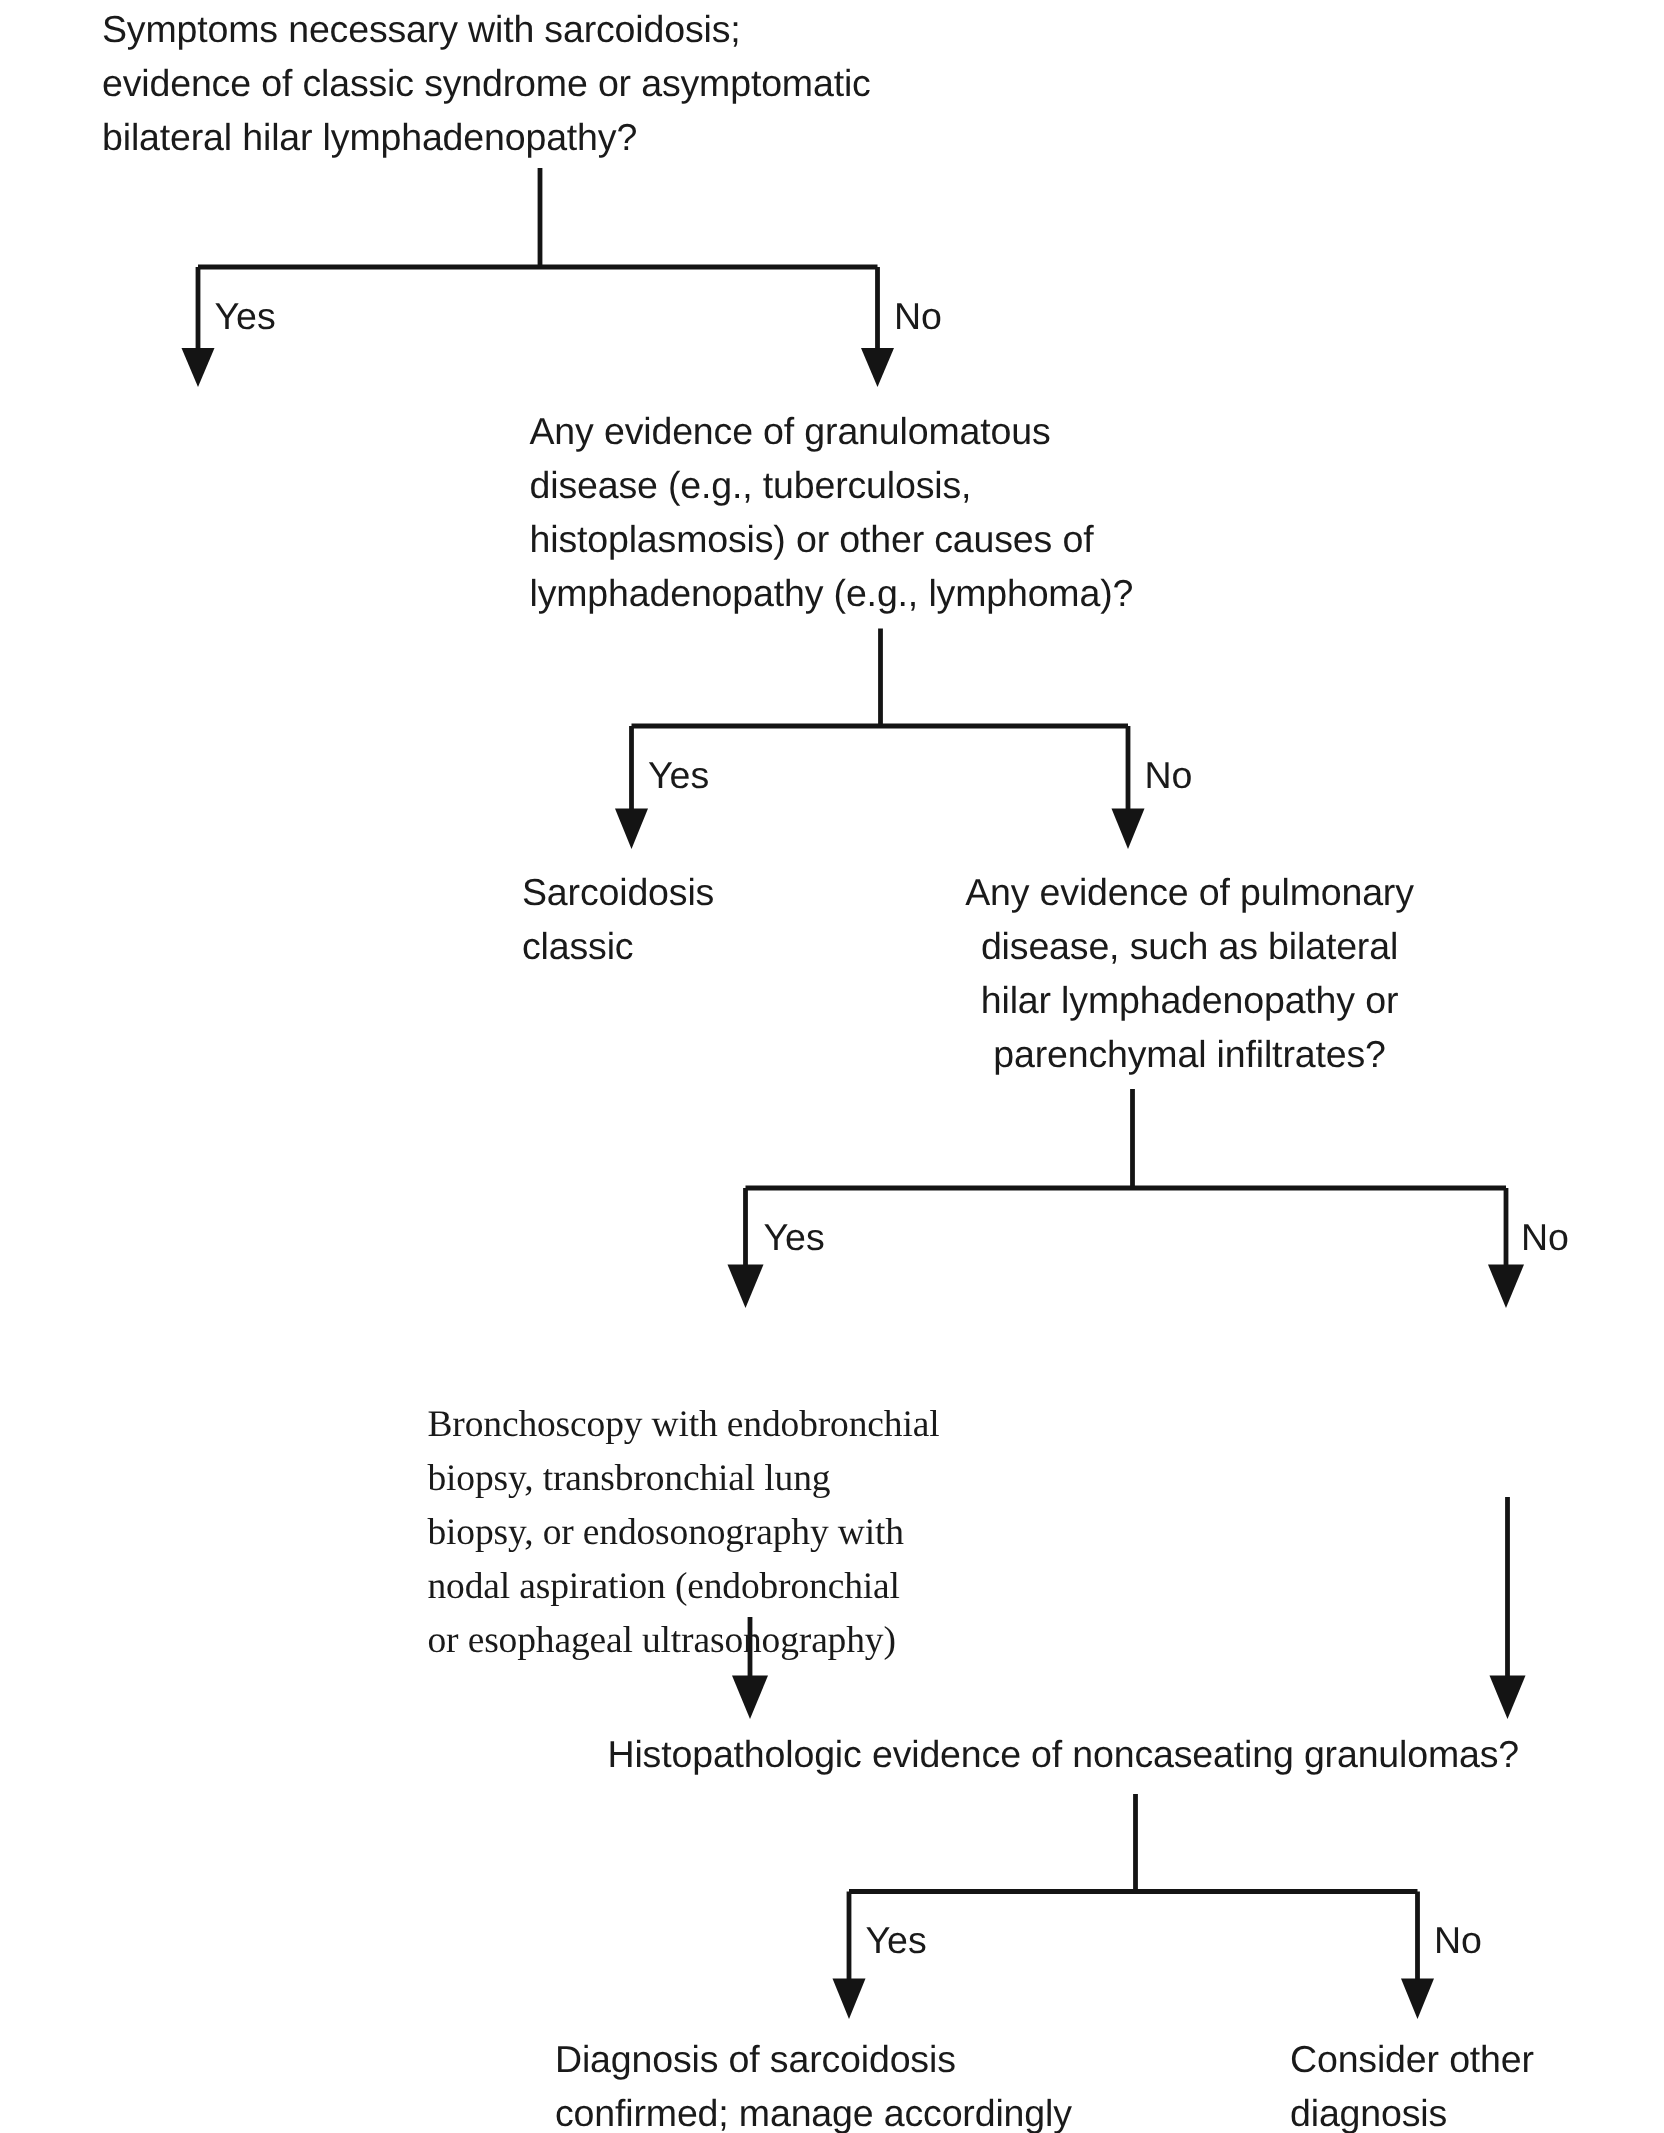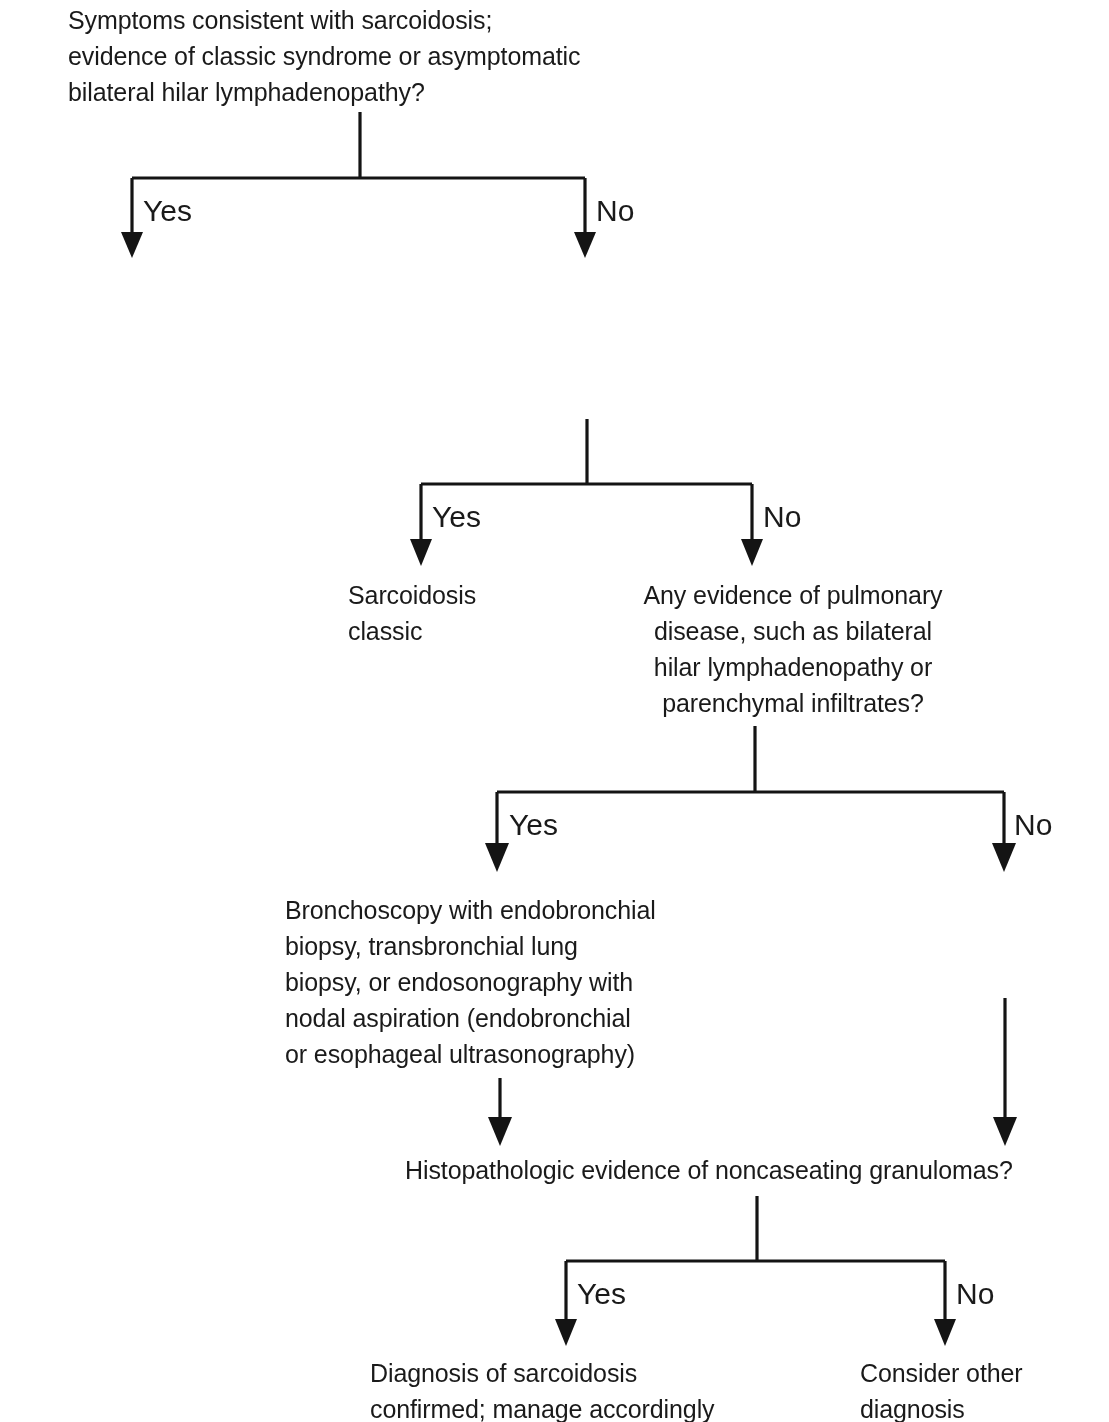--- a/index.html
+++ b/index.html
@@ -19,21 +19,21 @@
   .node {
     position: absolute;
     font-size: 25px;
     line-height: 36px;
     letter-spacing: -0.1px;
     white-space: pre;
     color: #1a1a1a;
   }
   .branch-label {
     position: absolute;
-    font-size: 30px;
+    font-size: 25px;
     line-height: 30px;
     color: #1a1a1a;
     white-space: pre;
   }
   svg.wires {
     position: absolute;
     left: 0;
     top: 0;
     width: 1109px;
     height: 1422px;
@@ -98,47 +98,51 @@
     <g>
       <line x1="757" y1="1196" x2="757" y2="1261"></line>
       <line x1="566" y1="1261" x2="945" y2="1261"></line>
       <line x1="566" y1="1261" x2="566" y2="1322"></line>
       <polygon class="head" points="566,1346 555,1319 577,1319"></polygon>
       <line x1="945" y1="1261" x2="945" y2="1322"></line>
       <polygon class="head" points="945,1346 934,1319 956,1319"></polygon>
     </g>
   </svg>
 
-  <div class="node" style="left:68px; top:2px; width:720px;">Symptoms consistent with sarcoidosis;
+  <div class="node" style="left:68px; top:2px; width:720px;">Symptoms necessary with sarcoidosis;
 evidence of classic syndrome or asymptomatic
 bilateral hilar lymphadenopathy?</div>
 
   <div class="branch-label" style="left:143px; top:196px;">Yes</div>
 
   <div class="branch-label" style="left:596px; top:196px;">No</div>
 
 
+  <div class="node" style="left:353px; top:270px; width:520px;">Any evidence of granulomatous
+disease (e.g., tuberculosis,
+histoplasmosis) or other causes of
+lymphadenopathy (e.g., lymphoma)?</div>
 
   <div class="branch-label" style="left:432px; top:502px;">Yes</div>
 
   <div class="branch-label" style="left:763px; top:502px;">No</div>
 
   <div class="node" style="left:348px; top:577px; width:220px;">Sarcoidosis
 classic</div>
 
   <div class="node" style="left:583px; top:577px; width:420px;text-align:center;">Any evidence of pulmonary
 disease, such as bilateral
 hilar lymphadenopathy or
 parenchymal infiltrates?</div>
 
   <div class="branch-label" style="left:509px; top:810px;">Yes</div>
 
   <div class="branch-label" style="left:1014px; top:810px;">No</div>
 
-  <div class="node" style="left:285px; top:892px; width:440px;">Bronchoscopy with endobronchial
+  <div class="node" style="left:285px; top:932px; width:440px;font-family:Liberation Serif, serif;">Bronchoscopy with endobronchial
 biopsy, transbronchial lung
 biopsy, or endosonography with
 nodal aspiration (endobronchial
 or esophageal ultrasonography)</div>
 
 
   <div class="node" style="left:405px; top:1152px; width:710px;">Histopathologic evidence of noncaseating granulomas?</div>
 
   <div class="branch-label" style="left:577px; top:1279px;">Yes</div>
 

